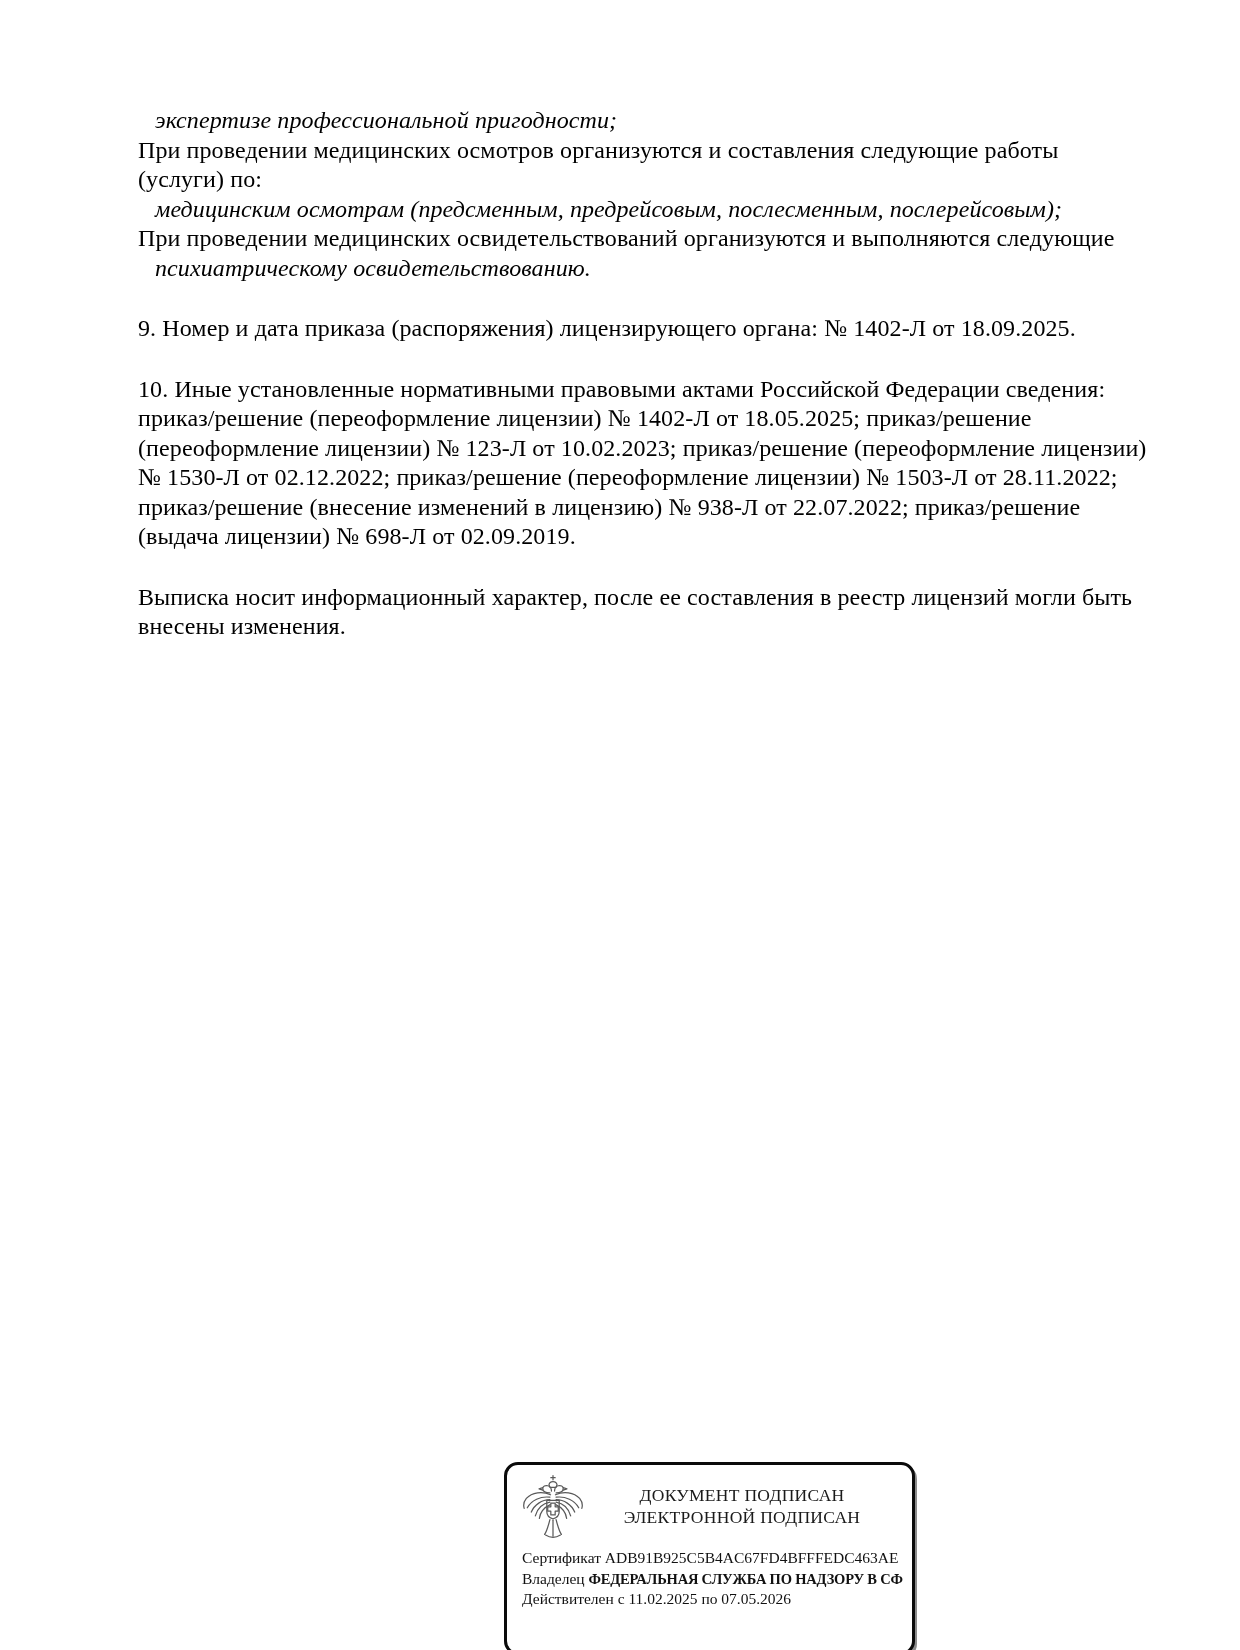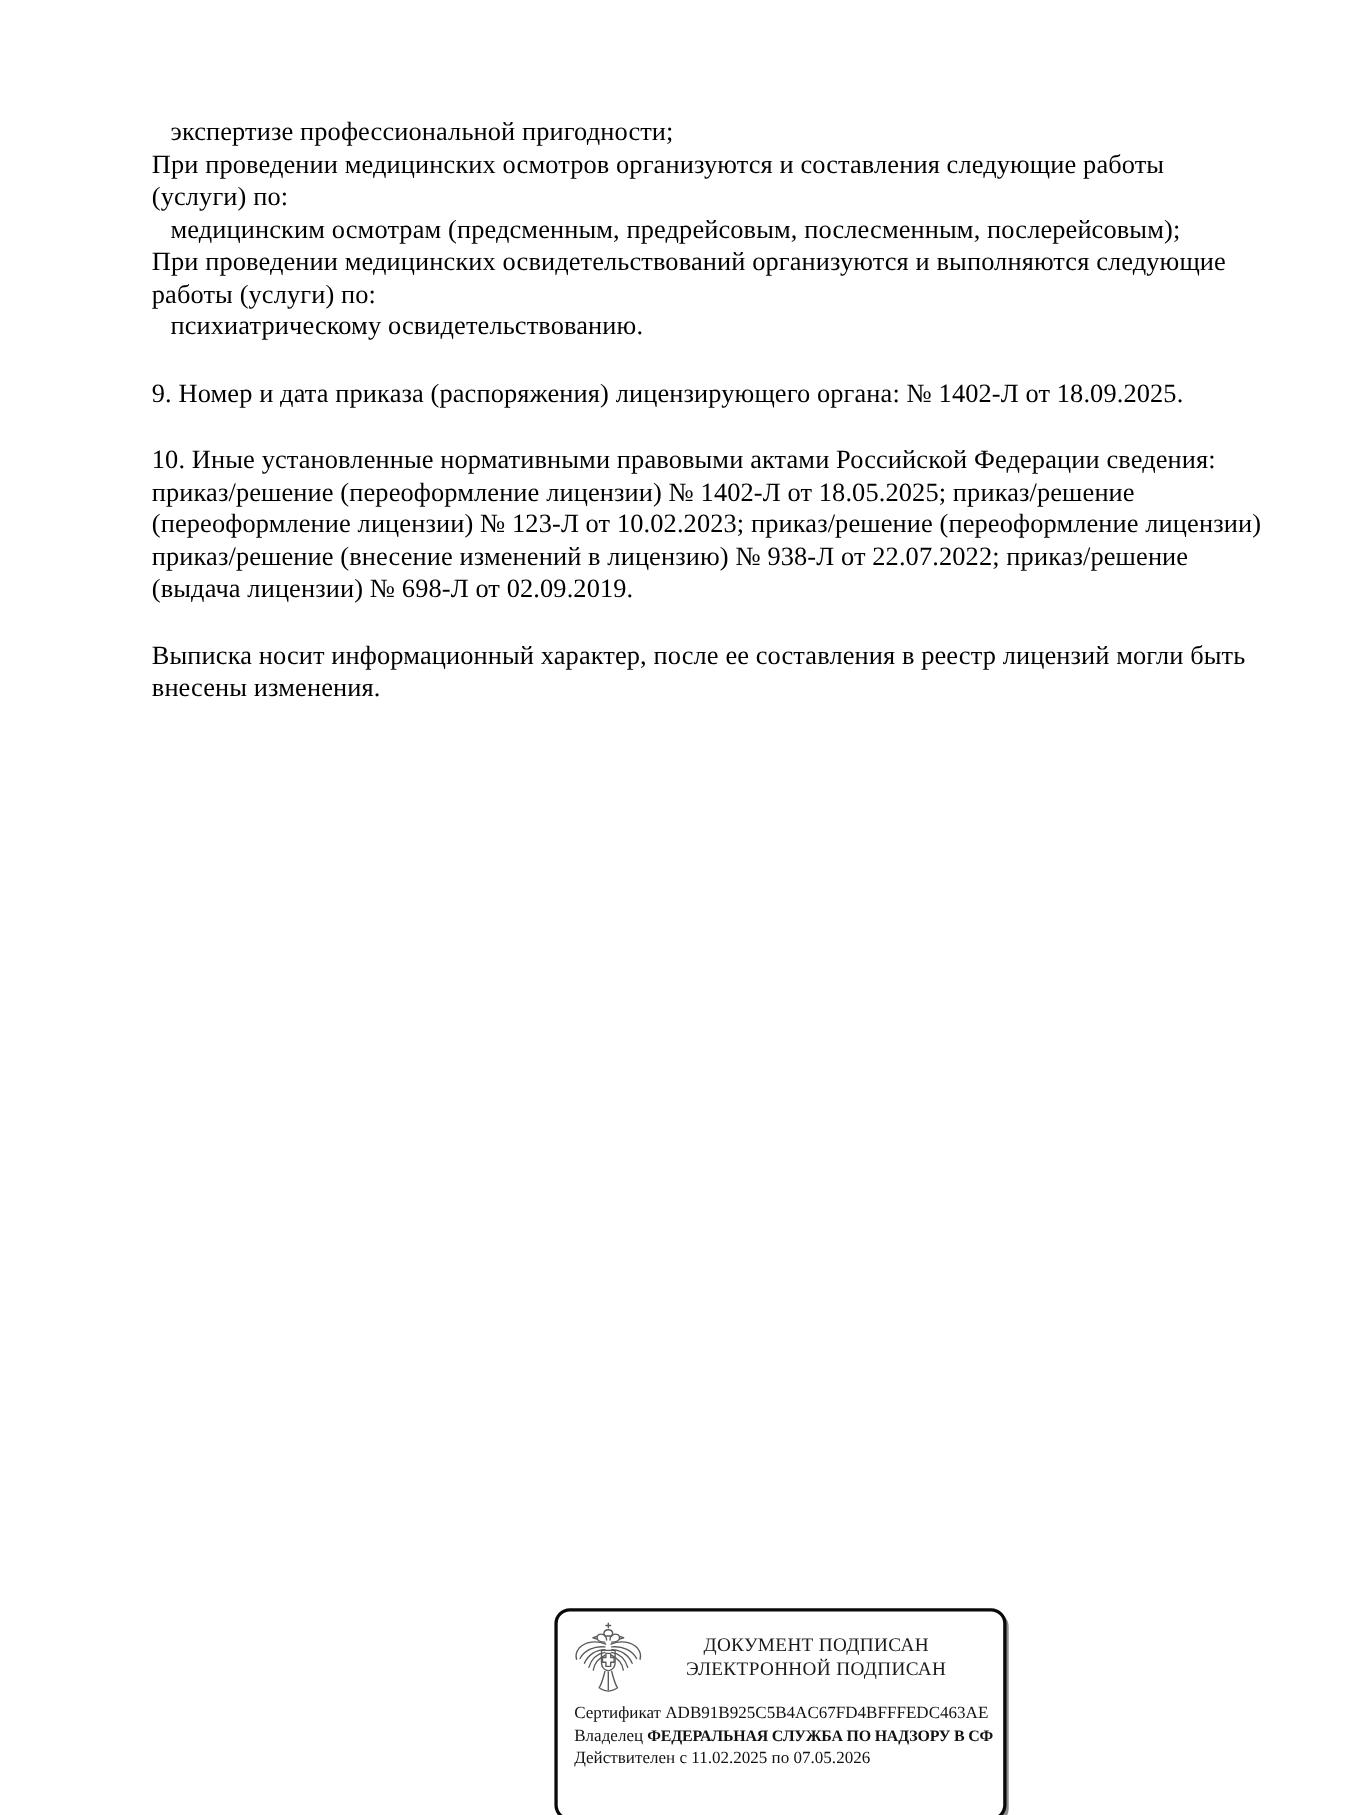--- a/index.html
+++ b/index.html
@@ -17,21 +17,21 @@
   .doc-text {
     position: absolute;
     left: 138px;
     top: 106px;
     font-size: 24px;
     line-height: 29.5px;
     letter-spacing: 0.1px;
   }
   .para { margin: 0 0 31px 0; }
   .line { white-space: nowrap; }
-  .line.indent { padding-left: 17px; }
+  .line.indent { padding-left: 17px; font-style: italic; }
 
   
   .stamp {
     position: absolute;
     left: 457px;
     top: 1462px;
     width: 411px;
     height: 193px;
     box-sizing: border-box;
     background: #ffffff;
@@ -74,30 +74,30 @@
 
 <div class="page">
 
   <div class="doc-text">
       <div class="para">
         <div class="line indent">экспертизе профессиональной пригодности;</div>
         <div class="line">При проведении медицинских осмотров организуются и составления следующие работы</div>
         <div class="line">(услуги) по:</div>
         <div class="line indent">медицинским осмотрам (предсменным, предрейсовым, послесменным, послерейсовым);</div>
         <div class="line">При проведении медицинских освидетельствований организуются и выполняются следующие</div>
-        <div class="line">работы (услуги) по:</div>
         <div class="line indent">психиатрическому освидетельствованию.</div>
       </div>
       <div class="para">
         <div class="line">9. Номер и дата приказа (распоряжения) лицензирующего органа: № 1402-Л от 18.09.2025.</div>
       </div>
       <div class="para">
         <div class="line">10. Иные установленные нормативными правовыми актами Российской Федерации сведения:</div>
         <div class="line">приказ/решение (переоформление лицензии) № 1402-Л от 18.05.2025; приказ/решение</div>
         <div class="line">(переоформление лицензии) № 123-Л от 10.02.2023; приказ/решение (переоформление лицензии)</div>
+        <div class="line">№ 1530-Л от 02.12.2022; приказ/решение (переоформление лицензии) № 1503-Л от 28.11.2022;</div>
         <div class="line">приказ/решение (внесение изменений в лицензию) № 938-Л от 22.07.2022; приказ/решение</div>
         <div class="line">(выдача лицензии) № 698-Л от 02.09.2019.</div>
       </div>
       <div class="para">
         <div class="line">Выписка носит информационный характер, после ее составления в реестр лицензий могли быть</div>
         <div class="line">внесены изменения.</div>
       </div>
     </div>
 
   <div class="stamp">

